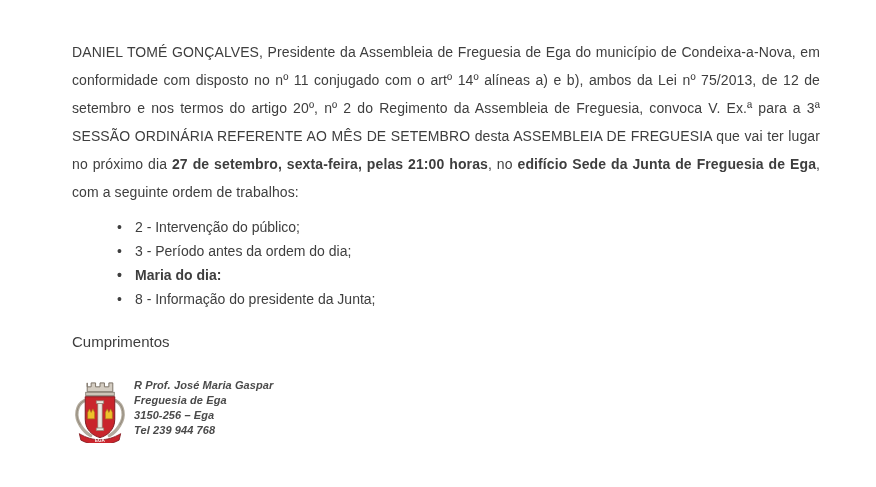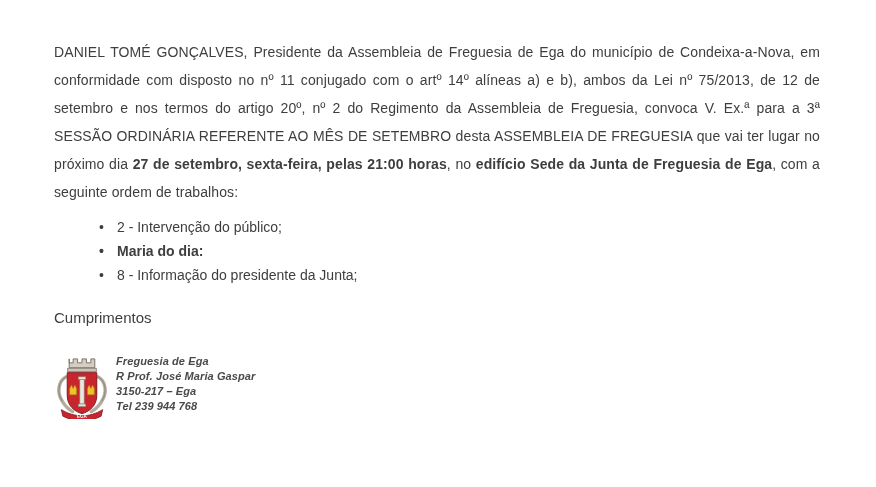--- a/index.html
+++ b/index.html
@@ -7,21 +7,21 @@
     width: 876px; height: 487px;
     background: #ffffff;
     overflow: hidden;
   }
   body {
     font-family: "Liberation Sans", "DejaVu Sans", sans-serif;
     color: #3e3e3e;
   }
   .page {
     width: 876px; height: 487px;
-    padding: 38px 56px 0 54px;
+    padding: 38px 56px 0 72px;
   }
   .intro {
     font-size: 14px;
     line-height: 28px;
     text-align: justify;
     letter-spacing: 0.1px;
   }
   .intro .b { font-weight: bold; }
   .agenda {
     margin-top: 9px;
@@ -83,20 +83,21 @@
 </style>
 </head>
 <body>
 
 <div class="page">
 
   <p class="intro"><span>DANIEL TOMÉ GONÇALVES, Presidente da Assembleia de Freguesia de Ega do município de Condeixa-a-Nova, em conformidade com disposto no nº 11 conjugado com o artº 14º alíneas a) e b), ambos da Lei nº 75/2013, de 12 de setembro e nos termos do artigo 20º, nº 2 do Regimento da Assembleia de Freguesia, convoca V. Ex.ª para a 3ª SESSÃO ORDINÁRIA REFERENTE AO MÊS DE SETEMBRO desta ASSEMBLEIA DE FREGUESIA que vai ter lugar no próximo dia </span><span class="b">27 de setembro, sexta-feira, pelas 21:00 horas</span><span>, no </span><span class="b">edifício Sede da Junta de Freguesia de Ega</span><span>, com a seguinte ordem de trabalhos:</span></p>
 
   <ul class="agenda">
     <li><span>2 - Intervenção do público;</span></li>
+    <li><span>3 - Período antes da ordem do dia;</span></li>
     <li class="bold"><span>Maria do dia:</span></li>
     <li><span>8 - Informação do presidente da Junta;</span></li>
   </ul>
 
   <p class="closing">Cumprimentos</p>
 
   <div class="footer">
 
     <svg class="crest" viewBox="0 0 56 68" xmlns="http://www.w3.org/2000/svg">
 
@@ -116,21 +117,21 @@
       <rect x="24.2" y="25.2" width="7.6" height="2.6" fill="#ece8df" stroke="#8d8477" stroke-width="0.7"></rect>
       <rect x="25.8" y="27.8" width="4.4" height="25" fill="#ece8df" stroke="#8d8477" stroke-width="0.7"></rect>
       <rect x="24.2" y="52.8" width="7.6" height="2.6" fill="#ece8df" stroke="#8d8477" stroke-width="0.7"></rect>
 
       <path d="M7,58.5 c7,4.2 14,6.2 21,6.2 c7,0 14,-2 21,-6.2 l-1.6,6.6 c-6.4,3.4 -12.9,5 -19.4,5 c-6.5,0 -13,-1.6 -19.4,-5 z" fill="#c9252c" stroke="#7e1a1f" stroke-width="0.8"></path>
       <text x="28" y="67" text-anchor="middle" font-size="4.6" font-weight="bold" fill="#ffffff">EGA</text>
     </svg>
 
 
     <div class="address">
+      <div>R Prof. José Maria Gaspar</div>
       <div>Freguesia de Ega</div>
-      <div>R Prof. José Maria Gaspar</div>
-      <div>3150-217 – Ega</div>
+      <div>3150-256 – Ega</div>
       <div>Tel 239 944 768</div>
     </div>
 
   </div>
 
 </div>
 
 </body></html>

